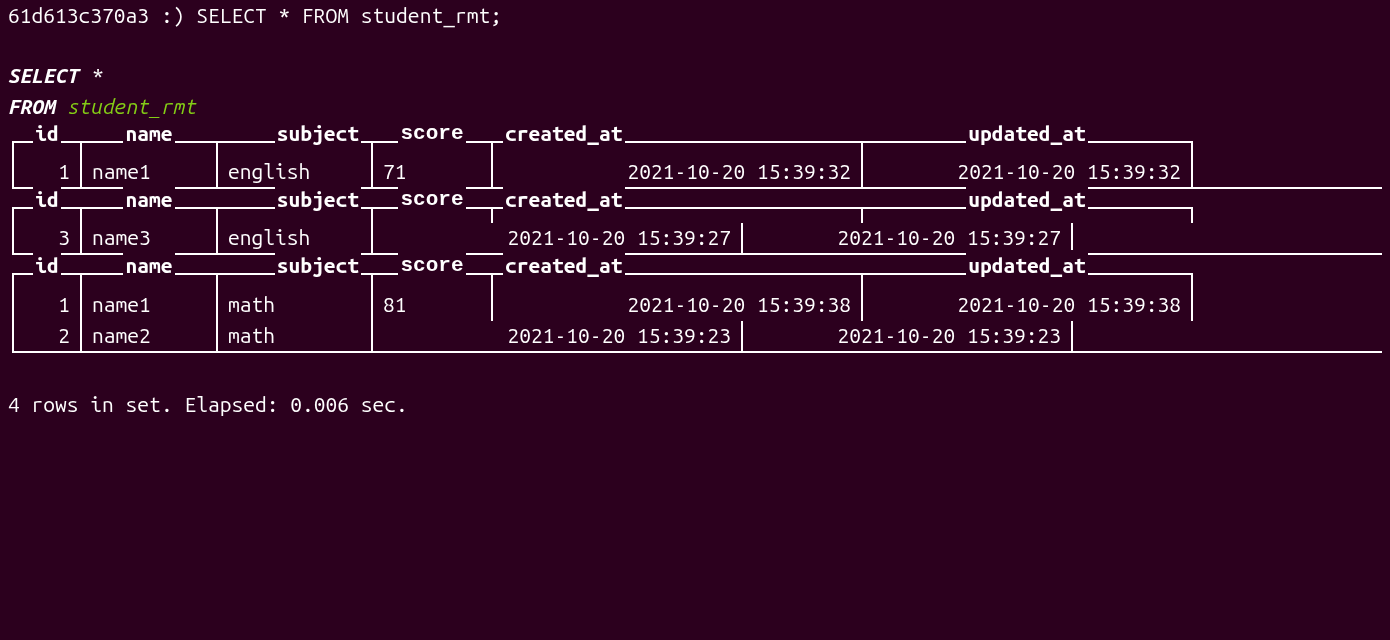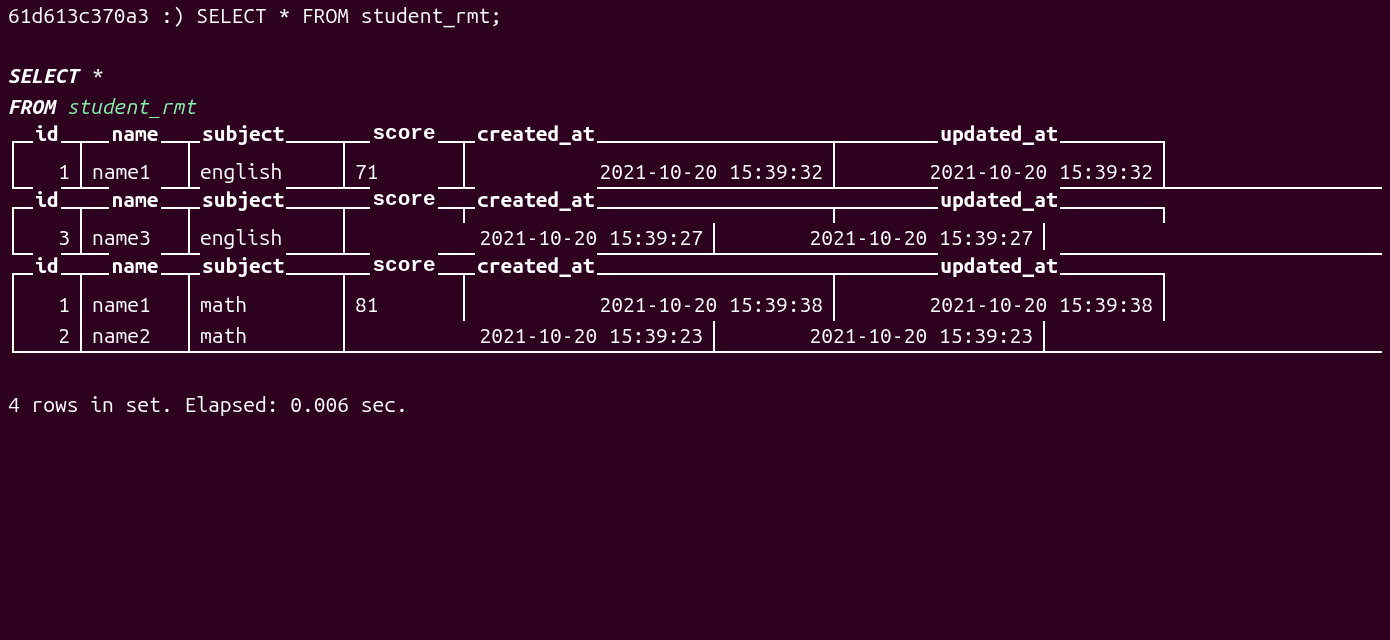--- a/index.html
+++ b/index.html
@@ -18,21 +18,21 @@
       height: 640px;
       overflow: hidden;
     }
     .prompt-line {
       white-space: pre;
     }
     .bold {
       font-weight: bold;
     }
     .cyan {
-      color: #86efac;
+      color: #84cc16;
       text-align: right;
     }
     .table-row {
       display: flex;
       align-items: stretch;
     }
     .cell {
       border-right: 2px solid #ffffff;
       padding: 0 10px;
       display: flex;
@@ -56,28 +56,28 @@
     .data-row {
       height: 32px;
     }
     .last-row {
       border-bottom: 2px solid #ffffff;
     }
     .left-border {
       border-left: 2px solid #ffffff;
     }
     .col-id { width: 70px; justify-content: flex-end; }
-    .col-name { width: 108px; }
+    .col-name { width: 136px; }
     .col-subject { width: 155px; }
     .col-score { width: 120px; }
     .col-created { width: 370px; justify-content: flex-end; }
     .col-updated { width: 330px; justify-content: flex-end; }
     .header-row .cell.col-id { justify-content: center; }
     .header-row .cell.col-name { justify-content: center; }
-    .header-row .cell.col-subject { justify-content: flex-start; }
+    .header-row .cell.col-subject { justify-content: flex-end; }
     .header-row .cell.col-score { justify-content: center; font-family: Liberation Mono, monospace; }
     .header-row .cell.col-created { justify-content: flex-start; }
     .header-row .cell.col-updated { justify-content: center; }
     .table-container {
       margin-top: 18px;
       margin-left: 4px;
     }
     .footer {
       margin-top: 36px;
     }

